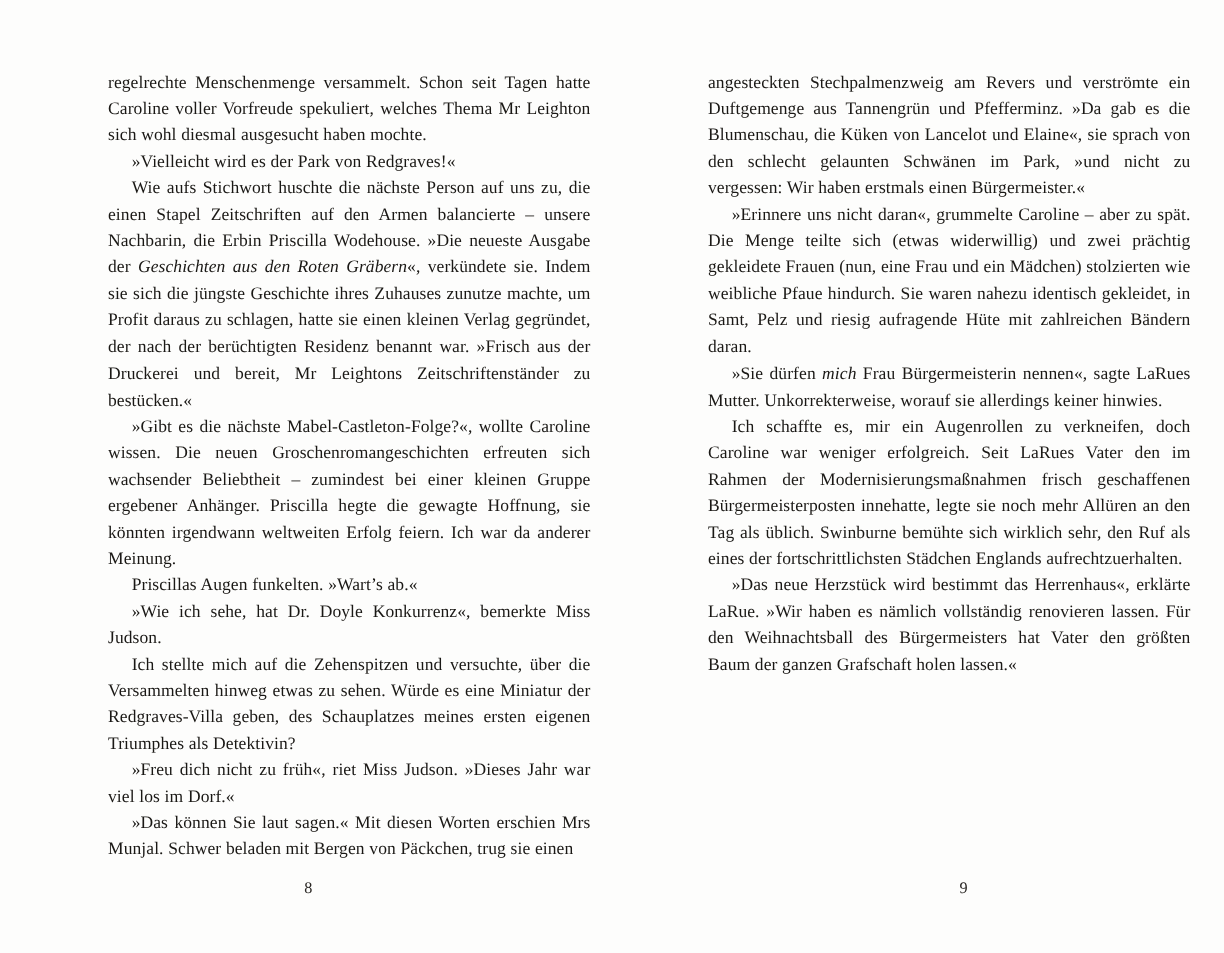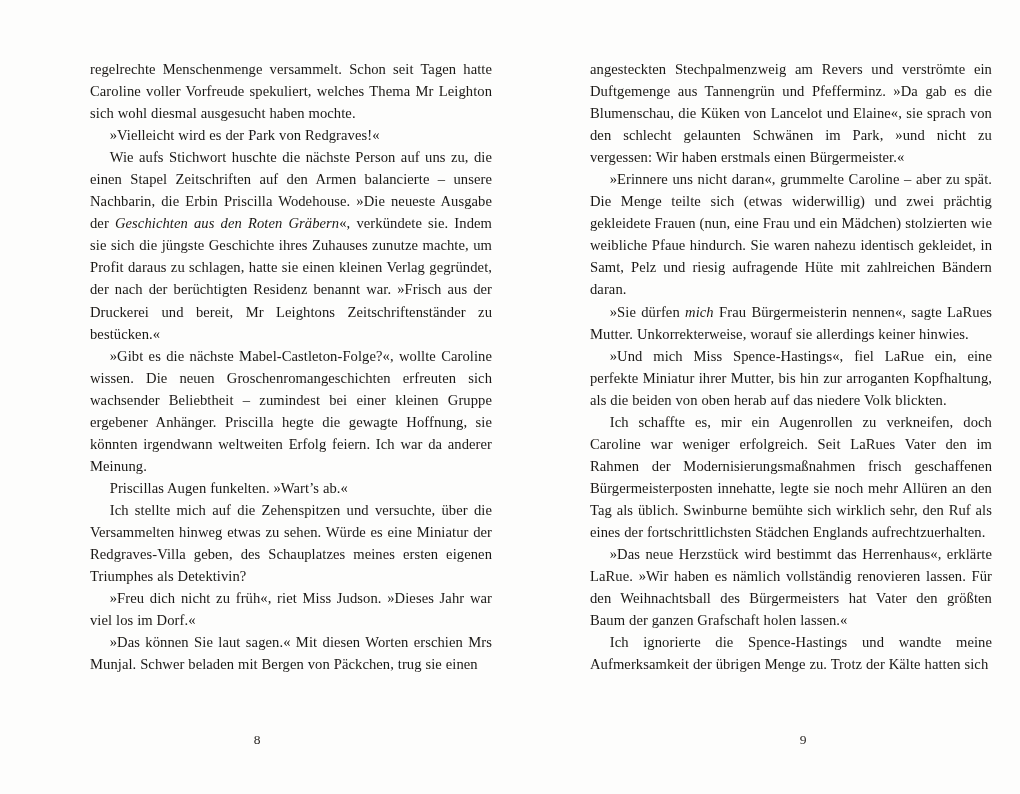--- a/index.html
+++ b/index.html
@@ -79,33 +79,32 @@
 
 <div class="spread">
 
   <div class="page page-left">
     <div class="textblock" id="left-text">
         <p><span>regelrechte Menschenmenge versammelt. Schon seit Tagen hatte Caroline voller Vorfreude spekuliert, welches Thema Mr Leighton sich wohl diesmal ausgesucht haben mochte.</span></p>
         <p class="ind"><span>»Vielleicht wird es der Park von Redgraves!«</span></p>
         <p class="ind"><span>Wie aufs Stichwort huschte die nächste Person auf uns zu, die einen Stapel Zeitschriften auf den Armen balancierte – unsere Nachbarin, die Erbin Priscilla Wodehouse. »Die neueste Ausgabe der </span><em>Geschichten aus den Roten Gräbern</em><span>«, verkündete sie. Indem sie sich die jüngste Geschichte ihres Zuhauses zunutze machte, um Profit daraus zu schlagen, hatte sie einen kleinen Verlag gegründet, der nach der berüchtigten Residenz benannt war. »Frisch aus der Druckerei und bereit, Mr Leightons Zeitschriftenständer zu bestücken.«</span></p>
         <p class="ind"><span>»Gibt es die nächste Mabel-Castleton-Folge?«, wollte Caroline wissen. Die neuen Groschenromangeschichten erfreuten sich wachsender Beliebtheit – zumindest bei einer kleinen Gruppe ergebener Anhänger. Priscilla hegte die gewagte Hoffnung, sie könnten irgendwann weltweiten Erfolg feiern. Ich war da anderer Meinung.</span></p>
         <p class="ind"><span>Priscillas Augen funkelten. »Wart’s ab.«</span></p>
+        <p class="ind"><span>»Wie ich sehe, hat Dr. Doyle Konkurrenz«, bemerkte Miss Judson.</span></p>
         <p class="ind"><span>Ich stellte mich auf die Zehenspitzen und versuchte, über die Versammelten hinweg etwas zu sehen. Würde es eine Miniatur der Redgraves-Villa geben, des Schauplatzes meines ersten eigenen Triumphes als Detektivin?</span></p>
         <p class="ind"><span>»Freu dich nicht zu früh«, riet Miss Judson. »Dieses Jahr war viel los im Dorf.«</span></p>
         <p class="ind"><span>»Das können Sie laut sagen.« Mit diesen Worten erschien Mrs Munjal. Schwer beladen mit Bergen von Päckchen, trug sie einen</span></p>
       </div>
     <div class="folio">8</div>
   </div>
 
   <div class="page page-right">
     <div class="textblock" id="right-text">
         <p><span>angesteckten Stechpalmenzweig am Revers und verströmte ein Duftgemenge aus Tannengrün und Pfefferminz. »Da gab es die Blumenschau, die Küken von Lancelot und Elaine«, sie sprach von den schlecht gelaunten Schwänen im Park, »und nicht zu vergessen: Wir haben erstmals einen Bürgermeister.«</span></p>
         <p class="ind"><span>»Erinnere uns nicht daran«, grummelte Caroline – aber zu spät. Die Menge teilte sich (etwas widerwillig) und zwei prächtig gekleidete Frauen (nun, eine Frau und ein Mädchen) stolzierten wie weibliche Pfaue hindurch. Sie waren nahezu identisch gekleidet, in Samt, Pelz und riesig aufragende Hüte mit zahlreichen Bändern daran.</span></p>
         <p class="ind"><span>»Sie dürfen </span><em>mich</em><span> Frau Bürgermeisterin nennen«, sagte LaRues Mutter. Unkorrekterweise, worauf sie allerdings keiner hinwies.</span></p>
-        <p class="ind"><span>»Und mich Miss Spence-Hastings«, fiel LaRue ein, eine perfekte Miniatur ihrer Mutter, bis hin zur arroganten Kopfhaltung, als die beiden von oben herab auf das niedere Volk blickten.</span></p>
         <p class="ind"><span>Ich schaffte es, mir ein Augenrollen zu verkneifen, doch Caroline war weniger erfolgreich. Seit LaRues Vater den im Rahmen der Modernisierungsmaßnahmen frisch geschaffenen Bürgermeisterposten innehatte, legte sie noch mehr Allüren an den Tag als üblich. Swinburne bemühte sich wirklich sehr, den Ruf als eines der fortschrittlichsten Städchen Englands aufrechtzuerhalten.</span></p>
         <p class="ind"><span>»Das neue Herzstück wird bestimmt das Herrenhaus«, erklärte LaRue. »Wir haben es nämlich vollständig renovieren lassen. Für den Weihnachtsball des Bürgermeisters hat Vater den größten Baum der ganzen Grafschaft holen lassen.«</span></p>
-        <p class="ind"><span>Ich ignorierte die Spence-Hastings und wandte meine Aufmerksamkeit der übrigen Menge zu. Trotz der Kälte hatten sich</span></p>
       </div>
     <div class="folio">9</div>
   </div>
 
 </div>
 
 </body></html>

